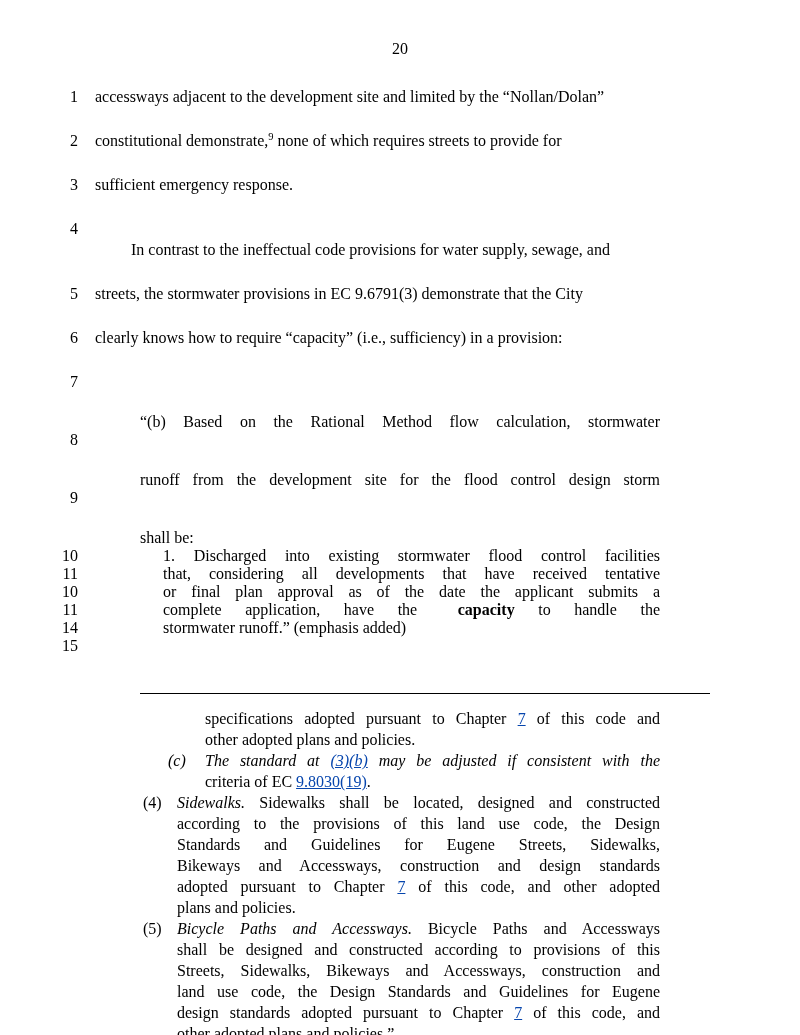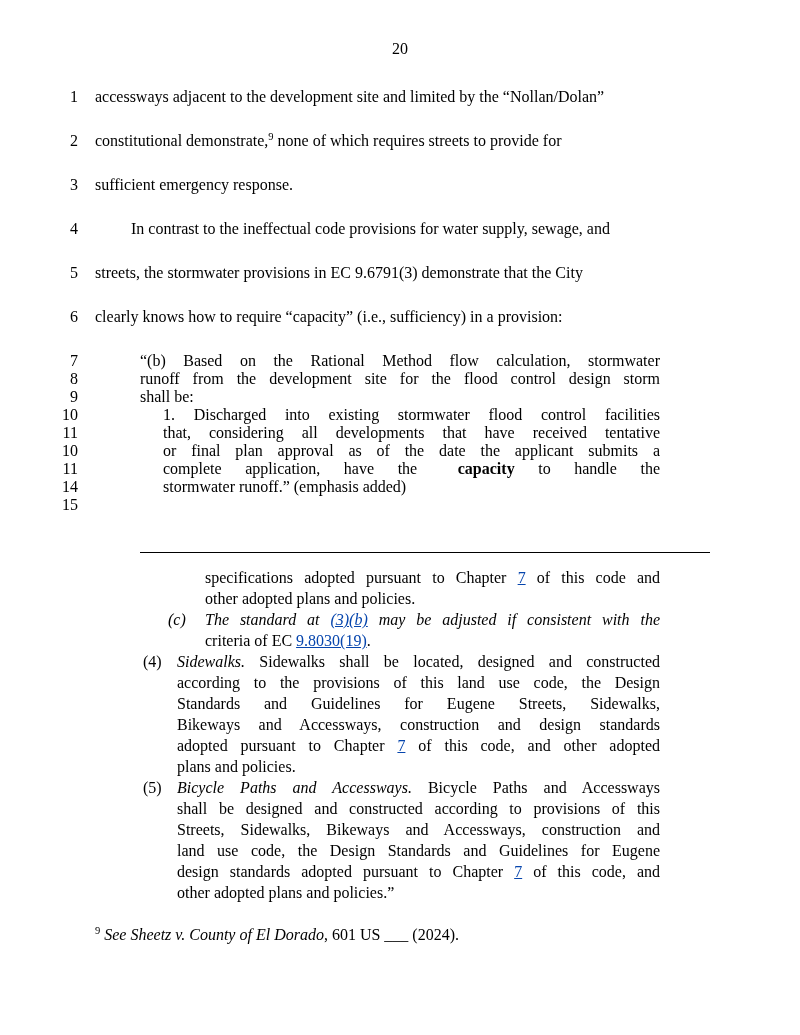--- a/index.html
+++ b/index.html
@@ -10,22 +10,22 @@
     overflow:hidden; margin:0 auto;border-radius:17px;
   }
   .page-number { position:absolute; top:40px; left:0; width:100%; text-align:center; line-height:18px; }
   .content { position:absolute; top:88px; left:0; width:800px; }
 
   .row { display:flex; line-height:18px; }
   .row.ds { margin-bottom:26px; }
   .ln { flex:0 0 78px; text-align:right; }
   .txt { margin-left:17px; width:615px; white-space:nowrap; }
 
-  .ti { text-indent:36px; }
-  .q1 { padding-left:45px; padding-right:50px; }
+  .ti { text-indent:36px;margin-top:21px; }
+  .q1 { padding-left:45px; padding-right:50px;margin-top:40px; }
   .q2 { padding-left:68px; padding-right:50px; }
 
   .jl { text-align:justify; text-align-last:justify; white-space:normal; }
 
   .sup { font-size:10.5px; vertical-align:super; line-height:0; }
   .b { font-weight:bold;margin-left:17px; }
   .i { font-style:italic; }
   .link { color:var(--link-color,#0000EE); text-decoration:underline; cursor:pointer; }
   .mk { display:inline-block; text-indent:0; }
   .m1 { width:34px; }

